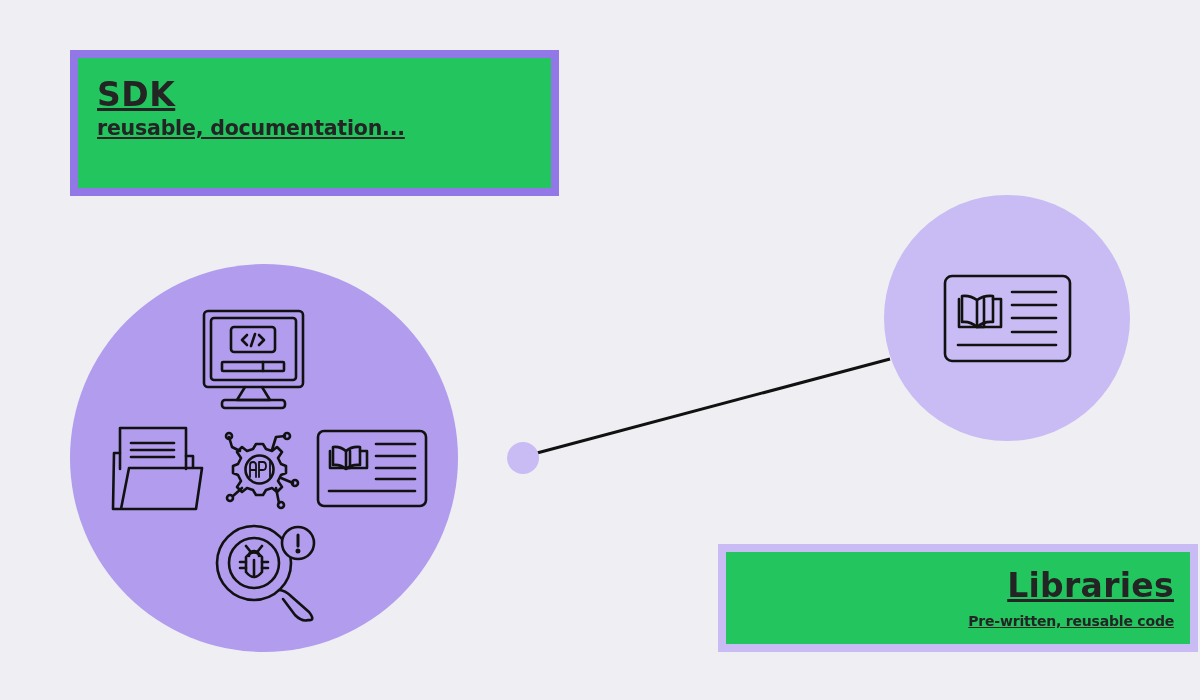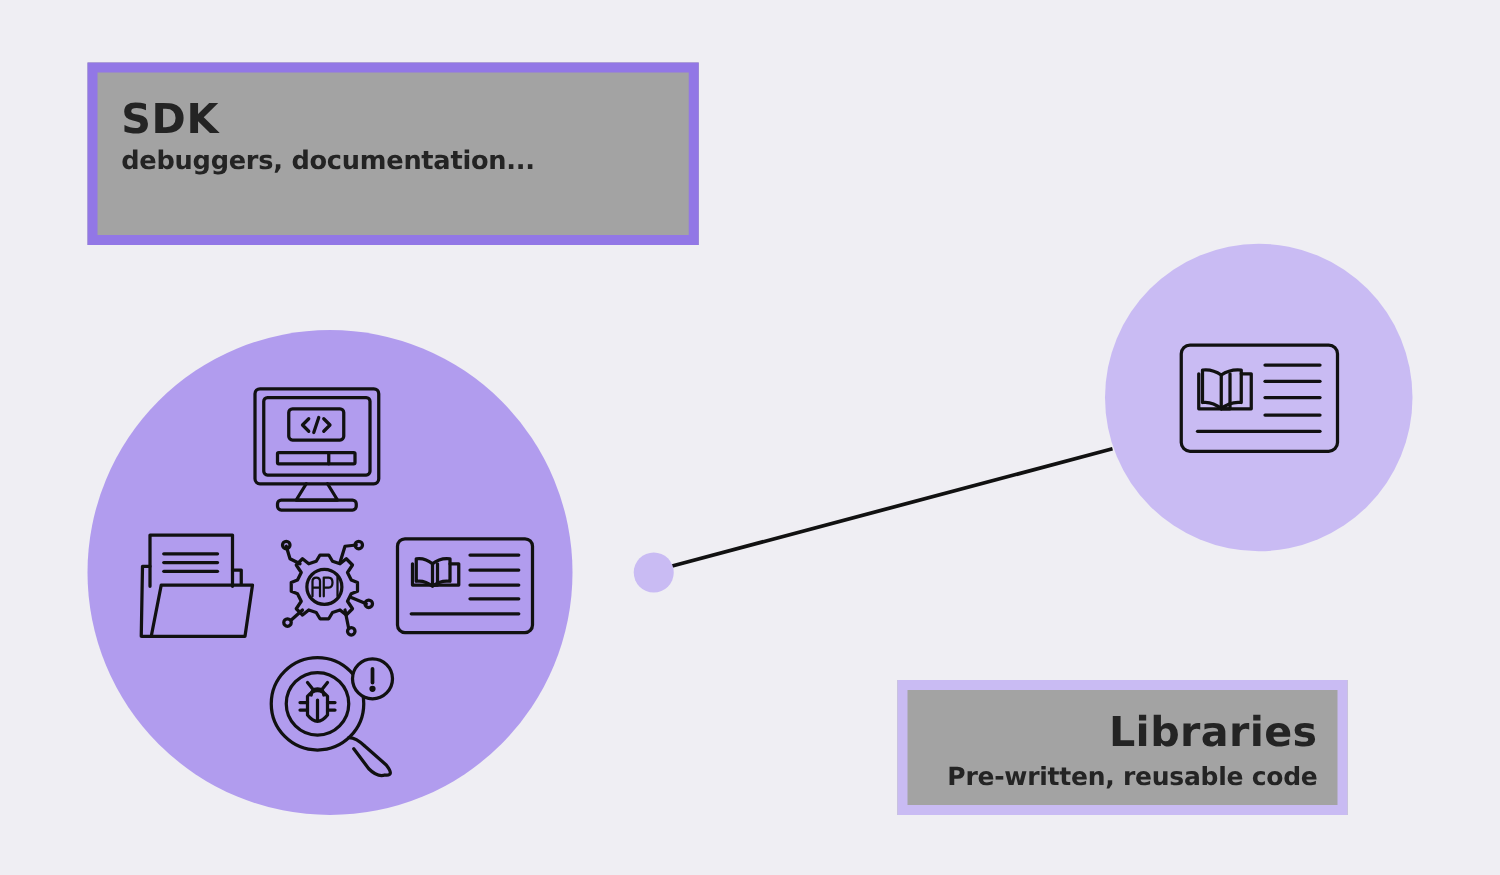--- a/index.html
+++ b/index.html
@@ -5,45 +5,46 @@
     html, body { margin: 0; padding: 0; }
     body {
       width: 1200px; height: 700px; overflow: hidden;
       background: #EFEEF3;
       position: relative;
       font-family: "DejaVu Sans", "Liberation Sans", sans-serif;
       color: #242424;
     }
     .box {
       position: absolute;
-      background: #a3a3a3;
+      background: #22c55e;
       box-sizing: border-box;
+      text-decoration: underline;
     }
     #sdk-box {
       left: 70px; top: 50px; width: 489px; height: 146px;
       border: 8px solid #9277E6;
       padding: 18px 0 0 19px;
     }
     #sdk-box .title {
       font-size: 33px; font-weight: bold; line-height: 38px; letter-spacing: 0.5px;
     }
     #sdk-box .desc {
       font-size: 20.5px; font-weight: bold; line-height: 28px; letter-spacing: -0.2px;
     }
     #lib-box {
-      left: 718px; top: 544px; width: 360px; height: 108px;
+      left: 718px; top: 544px; width: 480px; height: 108px;
       border: 8px solid #C9BBF3;
       padding: 14px 16px 0 0;
       text-align: right;
     }
     #lib-box .title {
       font-size: 33px; font-weight: bold; line-height: 40px; letter-spacing: 0.3px;
     }
     #lib-box .desc {
-      font-size: 20px; font-weight: bold; line-height: 30px; letter-spacing: -0.2px;
+      font-size: 14px; font-weight: bold; line-height: 30px; letter-spacing: -0.2px;
     }
     svg.diagram { position: absolute; left: 0; top: 0; }
   </style>
 </head>
 <body>
 
 <svg class="diagram" width="1200" height="700" viewBox="0 0 1200 700" xmlns="http://www.w3.org/2000/svg">
 
   <line x1="537" y1="453" x2="890" y2="359" stroke="#111" stroke-width="3"></line>
 
@@ -135,19 +136,19 @@
       <line x1="1012" y1="305" x2="1056" y2="305"></line>
       <line x1="1012" y1="318" x2="1056" y2="318"></line>
       <line x1="1012" y1="332" x2="1056" y2="332"></line>
       <line x1="958" y1="345" x2="1056" y2="345"></line>
     </g>
   </g>
 </svg>
 
 <div class="box" id="sdk-box">
   <div class="title">SDK</div>
-  <div class="desc">debuggers, documentation...</div>
+  <div class="desc">reusable, documentation...</div>
 </div>
 
 <div class="box" id="lib-box">
   <div class="title">Libraries</div>
   <div class="desc">Pre-written, reusable code</div>
 </div>
 
 </body></html>

